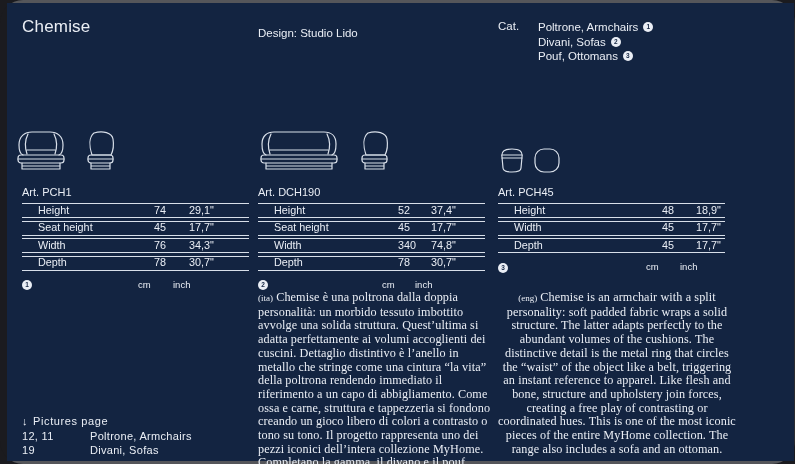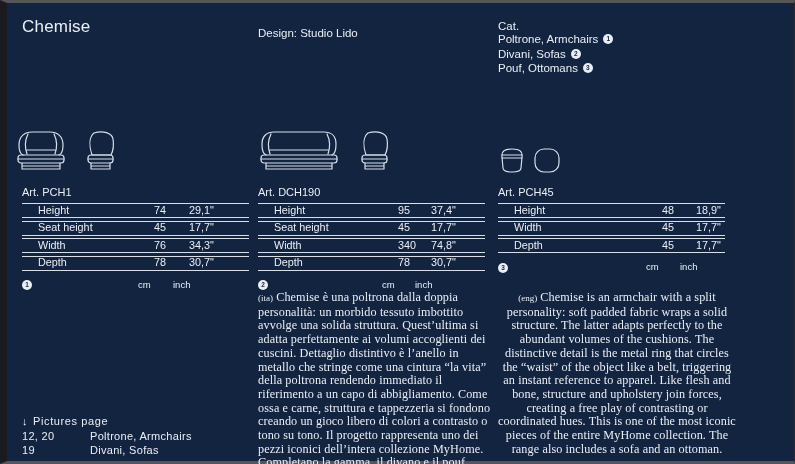--- a/index.html
+++ b/index.html
@@ -17,30 +17,31 @@
     font-family:"Liberation Sans",sans-serif;
     color:var(--ink);
   }
   .frame{
     position:absolute;inset:0;
     border-top:3px solid var(--frame-top);
     border-bottom:3px solid var(--frame-top);
     border-left:7px solid var(--frame-left);
     border-right:1px solid var(--frame-right);
     background:var(--bg);
+    border-radius:23px;
   }
   .page{position:relative;width:100%;height:100%;background:var(--bg);}
 
   
   .title{
     position:absolute;left:15px;top:14px;
     font-size:17px;font-weight:500;letter-spacing:.2px;
   }
   .design{position:absolute;left:251px;top:24px;font-size:11.5px;}
-  .cat-block{position:absolute;left:491px;top:17px;display:flex;font-size:11.5px;flex-direction:column;}
+  .cat-block{position:absolute;left:491px;top:17px;display:flex;font-size:11.5px;}
   .cat-label{width:40px;}
   .cat-list{list-style:none;}
   .cat-list li{display:flex;align-items:center;gap:5px;line-height:14.5px;}
 
   .badge{
     display:inline-flex;align-items:center;justify-content:center;
     width:10px;height:10px;border-radius:50%;
     background:var(--ink);color:var(--bg);
     font-size:6.5px;font-weight:bold;line-height:1;flex:0 0 auto;
   }
@@ -187,21 +188,21 @@
         <span><span class="badge">1</span></span>
         <span>cm</span>
         <span>inch</span>
       </div>
     </section>
 
     <section class="product p2">
       <div class="art">Art. DCH190</div>
       <div class="spec-row">
         <span>Height</span>
-        <span>95</span>
+        <span>52</span>
         <span>37,4"</span>
       </div>
       <div class="spec-row">
         <span>Seat height</span>
         <span>45</span>
         <span>17,7"</span>
       </div>
       <div class="spec-row">
         <span>Width</span>
         <span>340</span>
@@ -246,21 +247,21 @@
     <p class="desc desc-ita"><span class="lang">(ita)</span> <span>Chemise è una poltrona dalla doppia personalità: un morbido tessuto imbottito avvolge una solida struttura. Quest’ultima si adatta perfettamente ai volumi accoglienti dei cuscini. Dettaglio distintivo è l’anello in metallo che stringe come una cintura “la vita” della poltrona rendendo immediato il riferimento a un capo di abbigliamento. Come ossa e carne, struttura e tappezzeria si fondono creando un gioco libero di colori a contrasto o tono su tono. Il progetto rappresenta uno dei pezzi iconici dell’intera collezione MyHome. Completano la gamma, il divano e il pouf.</span></p>
 
     <p class="desc desc-eng"><span class="lang">(eng)</span> <span>Chemise is an armchair with a split personality: soft padded fabric wraps a solid structure. The latter adapts perfectly to the abundant volumes of the cushions. The distinctive detail is the metal ring that circles the “waist” of the object like a belt, triggering an instant reference to apparel. Like flesh and bone, structure and upholstery join forces, creating a free play of contrasting or coordinated hues. This is one of the most iconic pieces of the entire MyHome collection. The range also includes a sofa and an ottoman.</span></p>
 
     <div class="pictures">
       <div class="pictures-title">
         <span>↓</span>
         <span>Pictures page</span>
       </div>
       <div class="pic-row">
-        <span>12, 20</span>
+        <span>12, 11</span>
         <span>Poltrone, Armchairs</span>
       </div>
       <div class="pic-row">
         <span>19</span>
         <span>Divani, Sofas</span>
       </div>
     </div>
 
   </div>
 </div>

